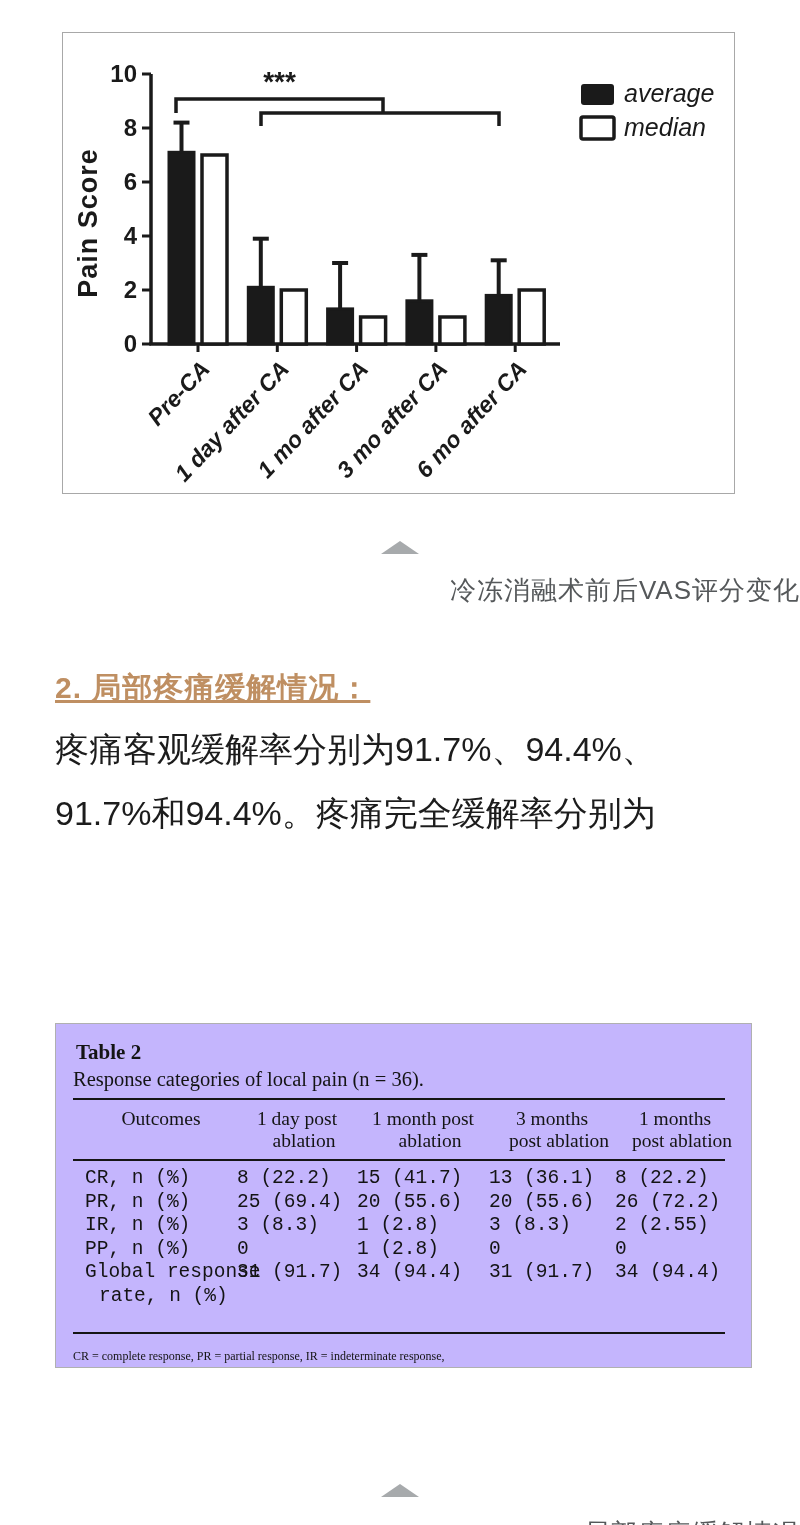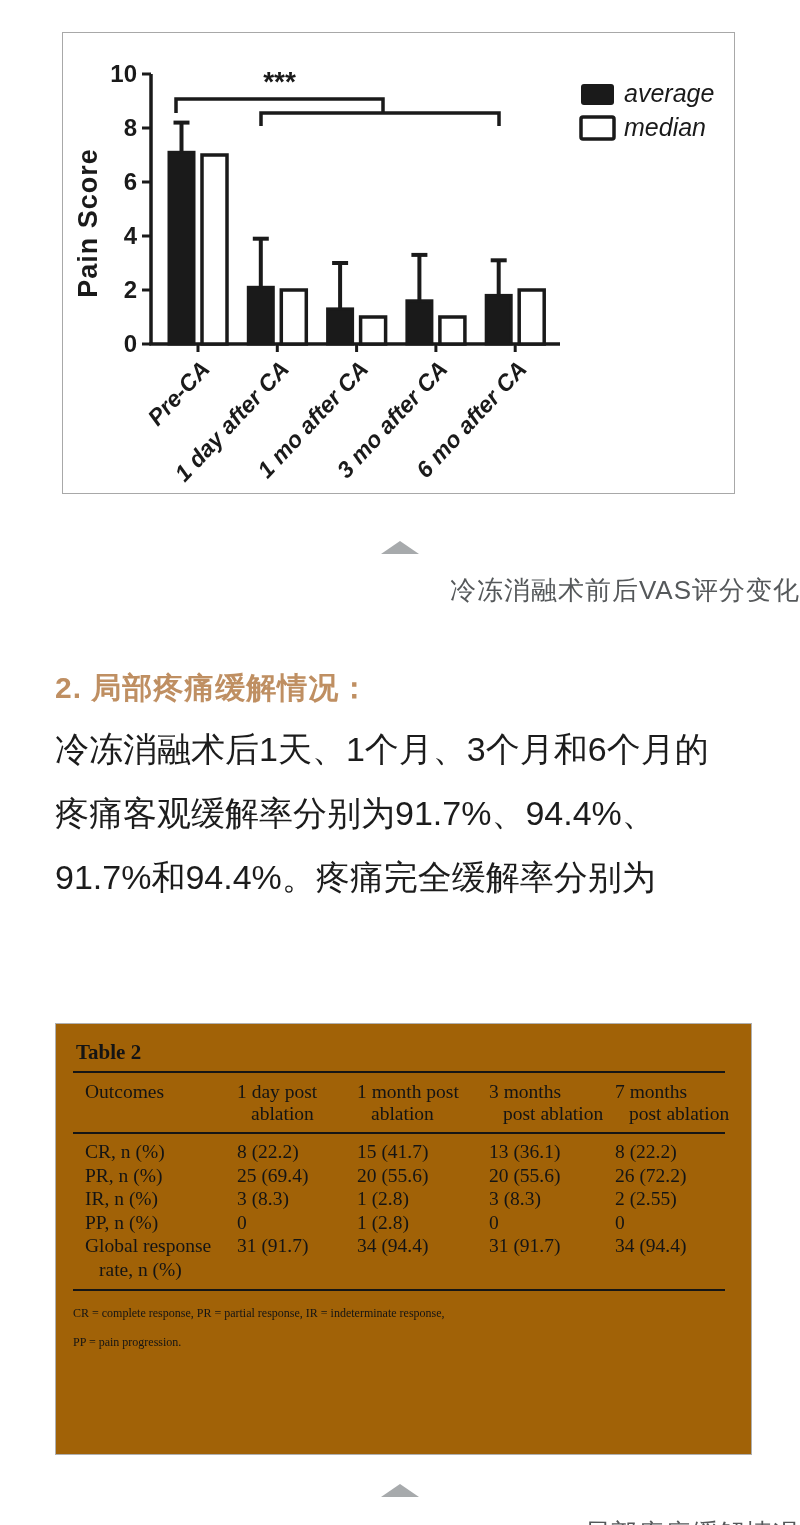--- a/index.html
+++ b/index.html
@@ -34,37 +34,37 @@
     font-size:30px; font-weight:bold; letter-spacing:1px;
   }
   .body-par {
     position:absolute; left:55px; top:717px; width:710px;
     font-size:34px; line-height:64px; color:#1c1c1c;
   }
   .body-par .line { white-space:nowrap; }
 
   
   .tcard {
-    position:absolute; left:55px; top:1023px; width:697px; height:432px;
-    background:#a16207; border:1px solid #b0b0b0;
+    position:absolute; left:55px; top:1023px; width:697px; height:345px;
+    background:#c4b5fd; border:1px solid #b0b0b0;
     font-family:"Liberation Serif", serif; color:#141414;
     padding:15px 0 0 17px; overflow:hidden;
   }
   .tcard-inner { width:652px; }
   .t-title { font-size:21px; font-weight:bold; line-height:26px; margin-left:3px; }
   .t-subtitle { font-size:20.5px; line-height:26px; margin-top:1px; white-space:nowrap; }
   .rule { border-top:2.5px solid #151515; margin-top:6px; }
   .grid-row {
     display:grid; grid-template-columns:152px 120px 132px 126px 120px;
     font-size:19.5px;
   }
   .thead { padding:8px 0 7px 12px; }
   .thead .grid-row { line-height:22px; }
-  .thead .cell div { white-space:nowrap; }
-  .tbody { padding:6px 0 8px 12px; }
+  .thead .cell div { white-space:nowrap;text-align:center; }
+  .tbody { padding:6px 0 24px 12px;font-family:Liberation Mono, monospace; }
   .tbody .grid-row { line-height:23.5px; }
   .tbody .cell { white-space:nowrap; }
   .lbl2 { padding-left:14px; }
   .t-footnote { margin-top:8px; font-size:12px; line-height:28.5px; }
   .t-footnote div { white-space:nowrap; }
 </style>
 </head>
 <body>
 
 <div class="chart-card">
@@ -122,52 +122,52 @@
       <rect x="518" y="84" width="33" height="22" rx="2" fill="#ffffff" stroke="#1a1a1a" stroke-width="3.5"></rect>
       <text x="561" y="103" fill="#1a1a1a" font-family="&quot;Liberation Sans&quot;, sans-serif" font-size="25" font-style="italic">median</text>
     </svg>
 </div>
 
 <div class="fig-caption" style="top:541px">
   <div class="tri"></div>
   <p>冷冻消融术前后VAS评分变化</p>
 </div>
 
-<h2 class="section-heading" style="color: rgb(191, 143, 98);">2. 局部疼痛缓解情况：</h2>
+<h2 class="section-heading" style="color: rgb(191, 143, 98); text-decoration: underline;">2. 局部疼痛缓解情况：</h2>
 
 <div class="body-par" id="body-par">
-    <div class="line">冷冻消融术后1天、1个月、3个月和6个月的</div>
     <div class="line">疼痛客观缓解率分别为91.7%、94.4%、</div>
     <div class="line">91.7%和94.4%。疼痛完全缓解率分别为</div>
   </div>
 
 <div class="tcard">
   <div class="tcard-inner">
     <div class="t-title">Table 2</div>
+    <div class="t-subtitle">Response categories of local pain (n = 36).</div>
     <div class="rule"></div>
     <div class="thead" id="thead">
         <div class="grid-row">
           <div class="cell">
             <div>Outcomes</div>
             <div></div>
           </div>
           <div class="cell">
             <div>1 day post</div>
             <div class="lbl2">ablation</div>
           </div>
           <div class="cell">
             <div>1 month post</div>
             <div class="lbl2">ablation</div>
           </div>
           <div class="cell">
             <div>3 months</div>
             <div class="lbl2">post ablation</div>
           </div>
           <div class="cell">
-            <div>7 months</div>
+            <div>1 months</div>
             <div class="lbl2">post ablation</div>
           </div>
         </div>
       </div>
     <div class="rule" style="margin-top:0"></div>
     <div class="tbody" id="tbody">
         <div class="grid-row">
           <div class="cell">
             <div>CR, n (%)</div>
             <div></div>

